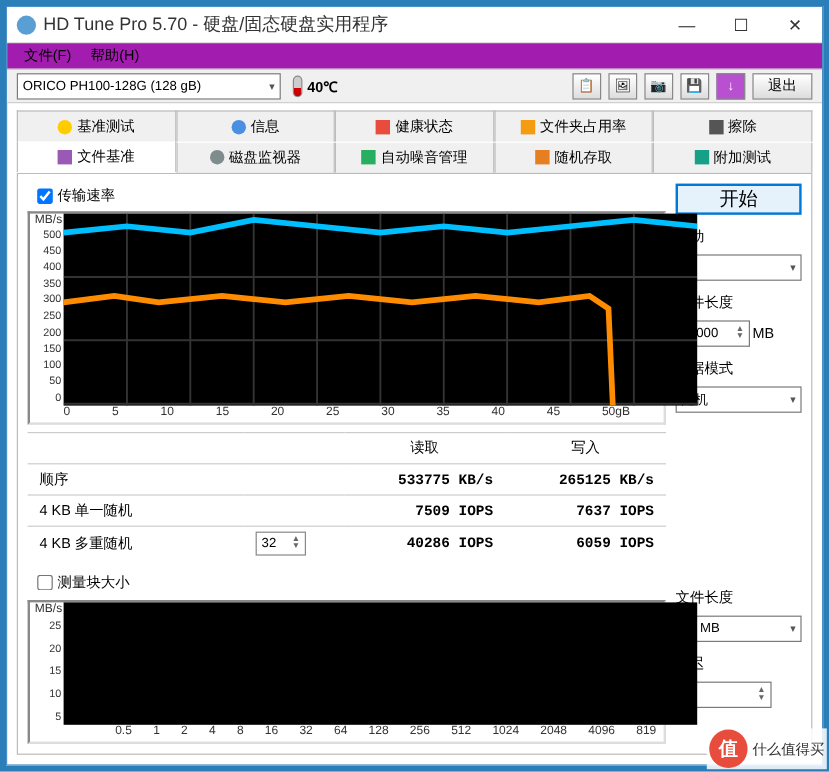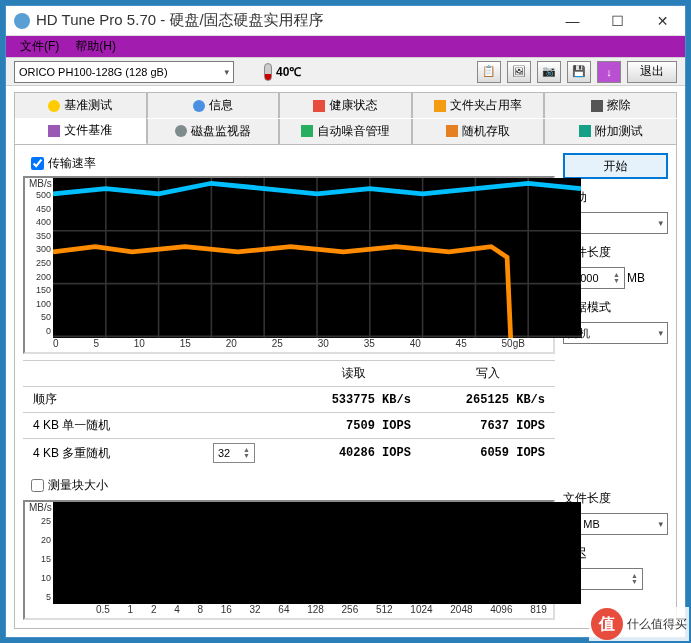--- a/index.html
+++ b/index.html
@@ -7,21 +7,21 @@
 .window { position: absolute; left: 5px; top: 5px; width: 681px; height: 633px; background: #fff; border: 1px solid #4a90c8; display: flex; flex-direction: column; }
 .titlebar { height: 30px; background: #fff; display: flex; align-items: center; padding-left: 8px; border-bottom: 1px solid #e0e0e0; }
 .titlebar .icon { width: 16px; height: 16px; background: #5a9fd4; border-radius: 50%; margin-right: 6px; }
 .titlebar .title { font-size: 15px; color: #333; flex: 1; }
 .titlebar .winbtns { display: flex; }
 .titlebar .winbtn { width: 45px; height: 30px; display: flex; align-items: center; justify-content: center; font-size: 14px; color: #333; cursor: pointer; }
 .menubar { height: 22px; background: #a21caf; display: flex; align-items: center; padding-left: 6px; font-size: 12px; border-bottom: 1px solid #d0d0d0; }
 .menubar span { padding: 2px 8px; cursor: pointer; }
 .toolbar { height: 32px; background: #f0f0f0; display: flex; align-items: center; padding: 0 8px; gap: 6px; border-bottom: 1px solid #d0d0d0; }
 .drive-select { width: 220px; height: 22px; border: 1px solid #7a7a7a; background: #fff; font-size: 11px; padding: 0 4px; font-family: "Courier New", monospace; display:flex; align-items:center; justify-content:space-between;}
-.temp { display: flex; align-items: center; gap: 4px; font-size: 12px; font-weight: bold; margin-left: 24px;}
+.temp { display: flex; align-items: flex-end; gap: 4px; font-size: 12px; font-weight: bold; margin-left: 4px;}
 .therm { width:8px; height:18px; background:linear-gradient(to top,#c00 40%,#ccc 40%); border-radius:4px; border:1px solid #888;}
 .tb-spacer { flex: 1; }
 .tb-btn { width: 24px; height: 22px; border: 1px solid #888; background: linear-gradient(#fff,#ddd); display: flex; align-items: center; justify-content: center; cursor: pointer; font-size:11px;}
 .tb-exit { padding: 2px 12px; height: 22px; border: 1px solid #888; background: linear-gradient(#fff,#ddd); font-size: 12px; cursor: pointer; display:flex;align-items:center;}
 .tabs-area { padding: 6px 8px 0 8px; }
 .tab-row { display: flex; font-size: 12px; align-items: center; }
 .tab { flex: 1; padding: 4px 2px; border: 1px solid #bbb; background: #f0f0f0; display: flex; align-items: center; justify-content: center; gap: 4px; cursor: pointer; border-bottom:none;}
 .tab.active { background: #fff; border-bottom: 1px solid #fff; position: relative; z-index: 2; }
 .tab-row2 .tab { border-top: none; }
 .tab-icon { width: 12px; height: 12px; display:inline-block;}
@@ -44,21 +44,21 @@
 .results-table table { width: 100%; border-collapse: collapse; }
 .results-table td { padding: 4px 10px; border-top: 1px solid #ccc; }
 .results-table .hdr td { text-align: center; font-weight: normal;}
 .results-table td.r { text-align:right; font-family:"Courier New",monospace; font-weight:bold; font-size:12px;}
 .results-table td.lbl { width:180px;}
 .spinner-sm { width:42px; height:20px; border:1px solid #888; display:inline-flex; align-items:center; font-size:11px; padding:0 4px; background:#fff; justify-content:space-between;}
 .spin-btns{display:flex;flex-direction:column;line-height:6px;font-size:7px;color:#666;}
 .legend { position:absolute; right:4px; top:-1px; font-size:10px; display:flex; gap:6px;}
 .legend span{display:flex;align-items:center;gap:2px;}
 .lg-sw{width:10px;height:3px;display:inline-block;}
-.side-btn { width: 100%; height: 26px; border: 2px solid #0078d7; background: #e5f1fb; font-size: 12px; cursor: pointer;}
+.side-btn { width: 100%; height: 26px; border: 2px solid #0078d7; background: #e5f1fb; font-size: 16px; cursor: pointer;}
 .side-label { font-size: 12px; margin-top: 4px;}
 .side-select { width: 100%; height: 22px; border: 1px solid #7a7a7a; background: #fff; font-size: 11px; padding: 0 4px; display:flex;align-items:center;justify-content:space-between;}
 .side-input-row { display:flex; align-items:center; gap:2px;}
 .side-input { width:62px; height:22px; border:1px solid #7a7a7a; padding:0 4px; font-size:11px; display:flex;align-items:center;justify-content:space-between;}
 .watermark { position: absolute; right: 2px; bottom: 2px; display:flex; align-items:center; gap:4px; font-size:12px; color:#333; background:rgba(255,255,255,0.85); padding:1px 2px;}
 .wm-logo { width:32px;height:32px;background:#e74c3c;border-radius:50%;color:#fff;display:flex;align-items:center;justify-content:center;font-size:16px;font-weight:bold;}
 .chev{font-size:9px;color:#555;}
 </style>
 </head>
 <body>

